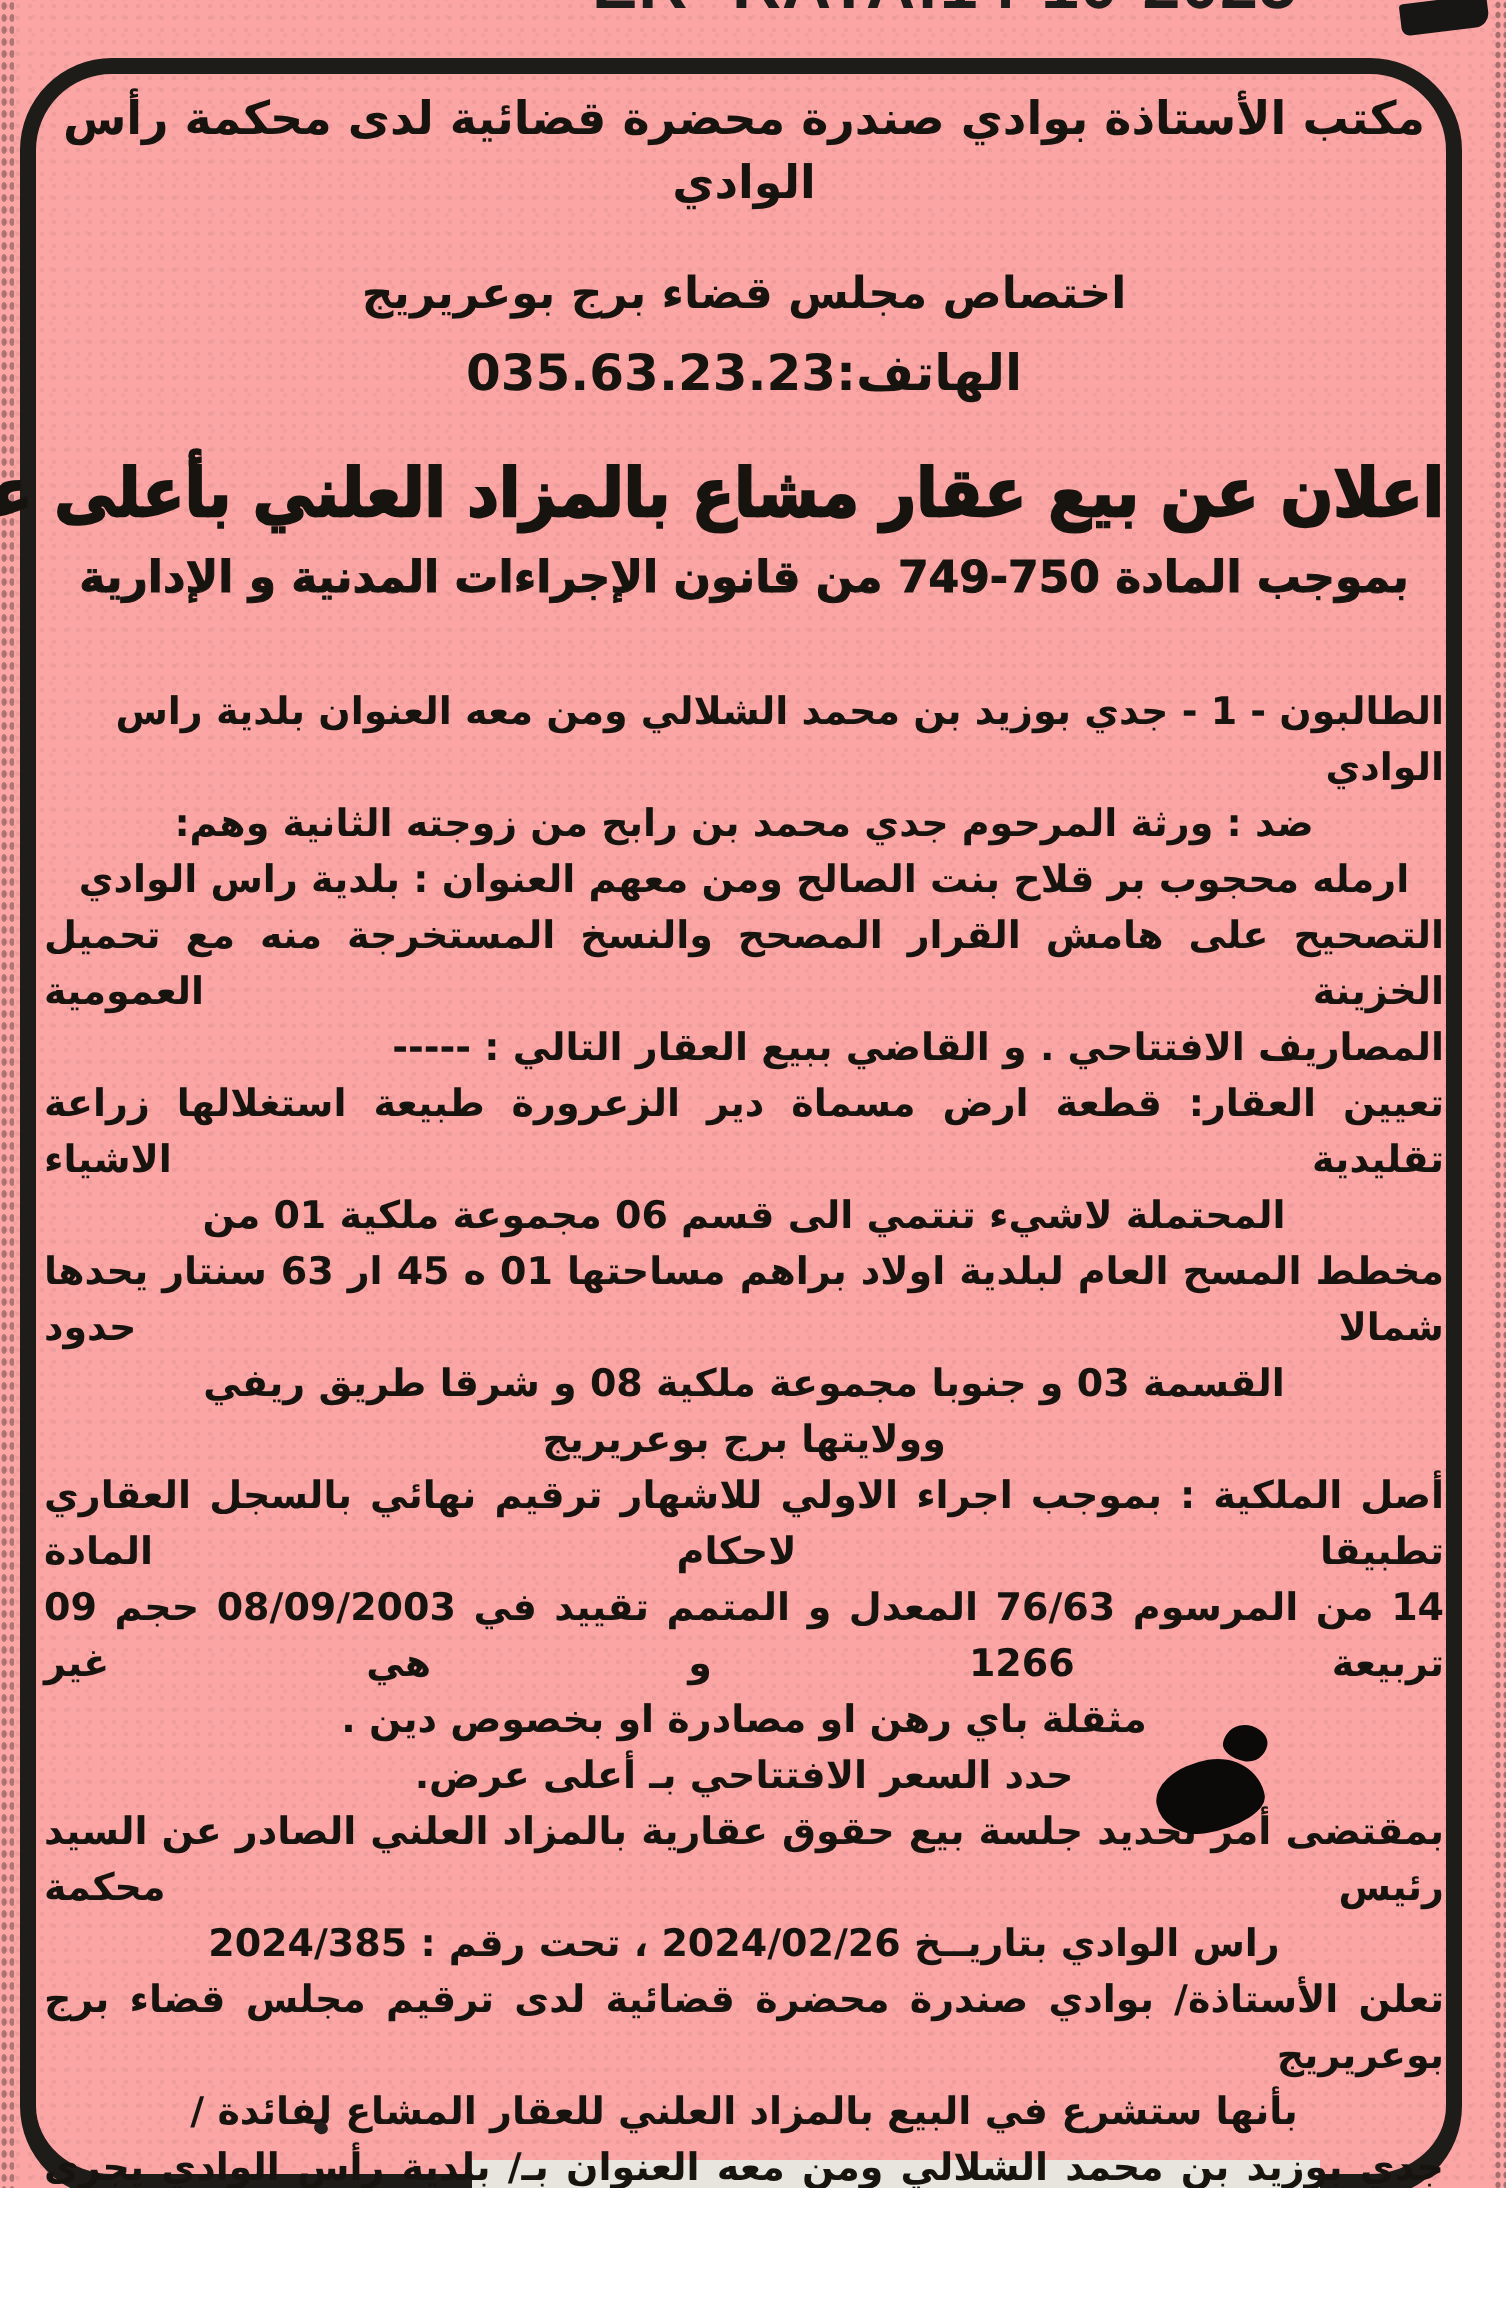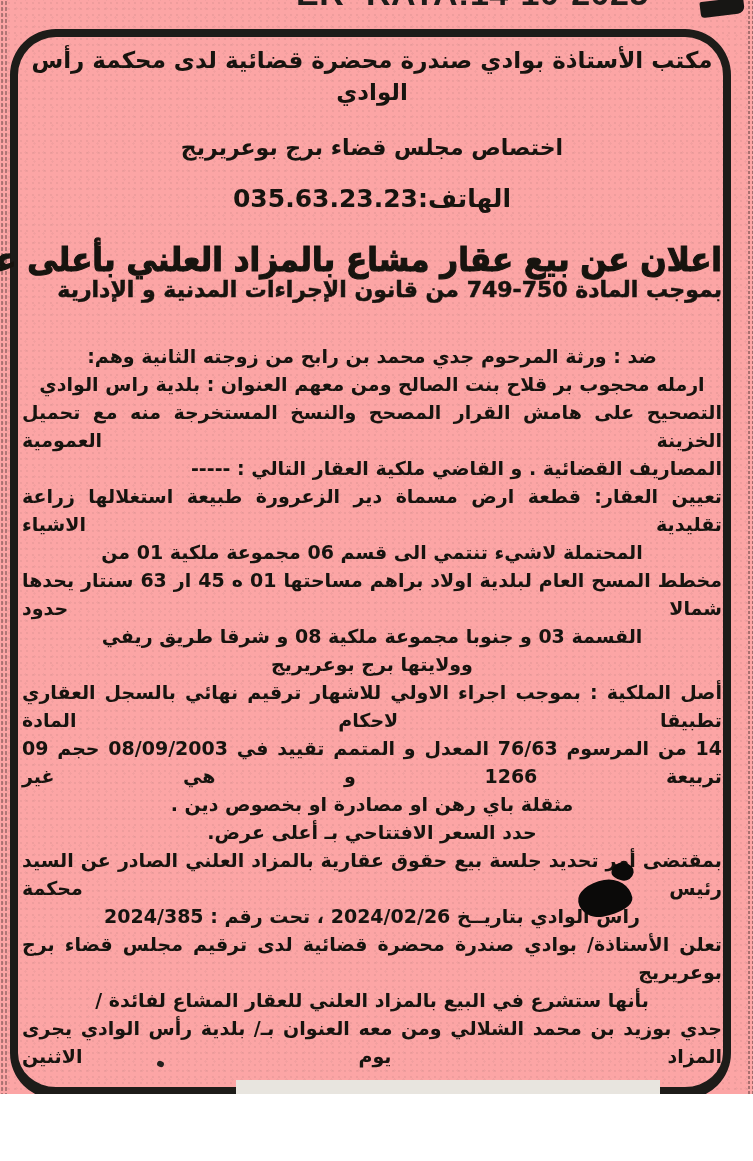--- a/index.html
+++ b/index.html
@@ -49,28 +49,28 @@
   .gap-cover{
     position:absolute; left:236px; top:1080px; width:424px; height:25px;
     background:#e8e5df;
   }
   .content{
     position:absolute; left:22px; top:44px; width:700px;
     direction:rtl;
   }
   .hdr1{ font-size:23px; font-weight:bold; text-align:center; line-height:32px; }
   .hdr2{ font-size:22px; font-weight:bold; text-align:center; line-height:34px; margin-top:23px; }
-  .phone{ font-size:25px; font-weight:bold; text-align:center; line-height:36px; margin-top:16px; }
+  .phone{ font-size:25px; font-weight:bold; text-align:center; line-height:36px; margin-top:4px; }
   .title{
     font-size:31px; font-weight:bold; text-align:center; margin-top:24px;
     white-space:nowrap; -webkit-text-stroke:1.1px #17140f;
     transform:scaleY(1.08); transform-origin:center;
   }
   .subtitle{
-    font-size:22px; font-weight:bold; margin-top:0;
+    font-size:22px; font-weight:bold; text-align:center; margin-top:12px;
     white-space:nowrap; -webkit-text-stroke:.5px #17140f;
   }
   .body-text{ margin-top:40px; font-size:19px; font-weight:bold; }
   .bline{ line-height:28px; }
   .bline.full{ text-align:justify; text-align-last:justify; }
   .bline.right{ text-align:right; }
   .bline.center{ text-align:center; }
   .ink-blot{
     position:absolute; left:578px; top:880px; width:54px; height:36px;
     background:#0b0a09; transform:rotate(-10deg);
@@ -111,24 +111,25 @@
   <div class="notice-box"></div>
   <div class="gap-cover"></div>
 
   <div class="content">
     <div class="hdr1">مكتب الأستاذة بوادي صندرة محضرة قضائية لدى محكمة رأس الوادي</div>
     <div class="hdr2">اختصاص مجلس قضاء برج بوعريريج</div>
     <div class="phone">الهاتف:035.63.23.23</div>
     <div class="title">اعلان عن بيع عقار مشاع بالمزاد العلني بأعلى عرض</div>
     <div class="subtitle">بموجب المادة 750-749 من قانون الإجراءات المدنية و الإدارية</div>
     <div class="body-text">
+        <div class="bline right">الطالبون - 1 - جدي بوزيد بن محمد الشلالي ومن معه العنوان بلدية راس الوادي</div>
         <div class="bline center">ضد : ورثة المرحوم جدي محمد بن رابح من زوجته الثانية وهم:</div>
         <div class="bline center">ارمله محجوب بر قلاح بنت الصالح ومن معهم العنوان : بلدية راس الوادي</div>
         <div class="bline full">التصحيح على هامش القرار المصحح والنسخ المستخرجة منه مع تحميل الخزينة العمومية</div>
-        <div class="bline right">المصاريف القضائية . و القاضي ملكية العقار التالي : -----</div>
+        <div class="bline right">المصاريف الافتتاحي . و القاضي ببيع العقار التالي : -----</div>
         <div class="bline full">تعيين العقار: قطعة ارض مسماة دير الزعرورة طبيعة استغلالها زراعة تقليدية الاشياء</div>
         <div class="bline center">المحتملة لاشيء تنتمي الى قسم 06 مجموعة ملكية 01 من</div>
         <div class="bline full">مخطط المسح العام لبلدية اولاد براهم مساحتها 01 ه 45 ار 63 سنتار يحدها شمالا حدود</div>
         <div class="bline center">القسمة 03 و جنوبا مجموعة ملكية 08 و شرقا طريق ريفي</div>
         <div class="bline center">وولايتها برج بوعريريج</div>
         <div class="bline full">أصل الملكية : بموجب اجراء الاولي للاشهار ترقيم نهائي بالسجل العقاري تطبيقا لاحكام المادة</div>
         <div class="bline full">14 من المرسوم 76/63 المعدل و المتمم تقييد في 08/09/2003 حجم 09 تربيعة 1266 و هي غير</div>
         <div class="bline center">مثقلة باي رهن او مصادرة او بخصوص دين .</div>
         <div class="bline center">حدد السعر الافتتاحي بـ أعلى عرض.</div>
         <div class="bline full">بمقتضى أمر تحديد جلسة بيع حقوق عقارية بالمزاد العلني الصادر عن السيد رئيس محكمة</div>

